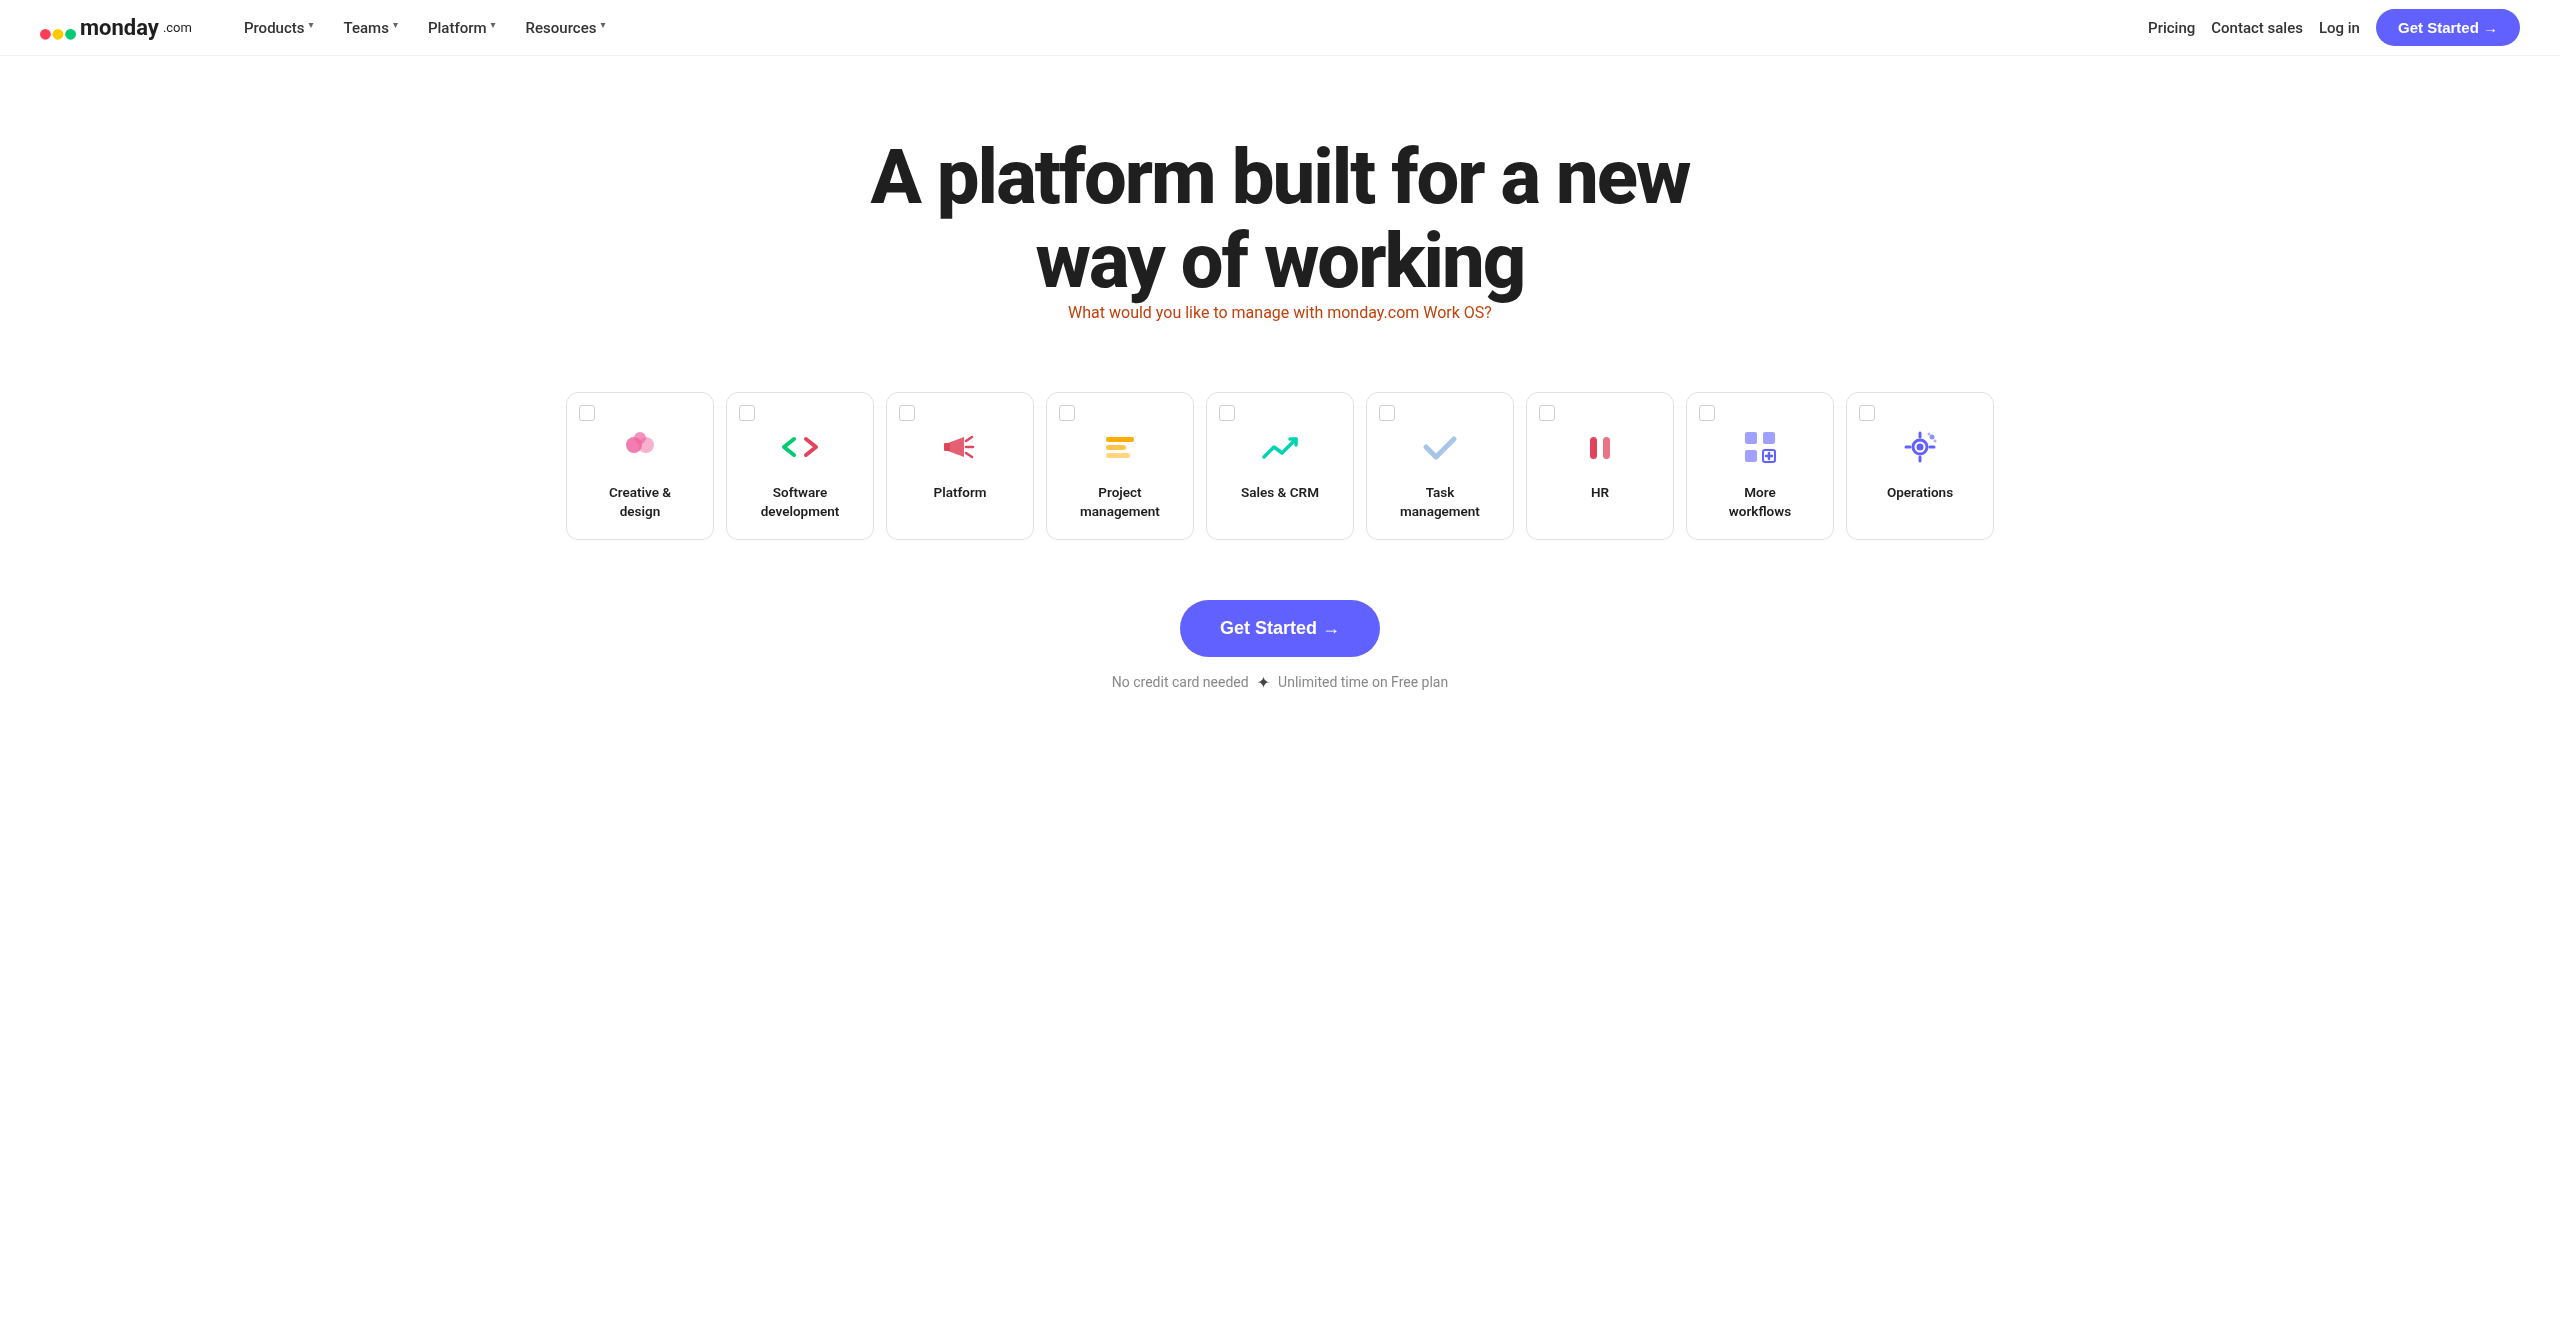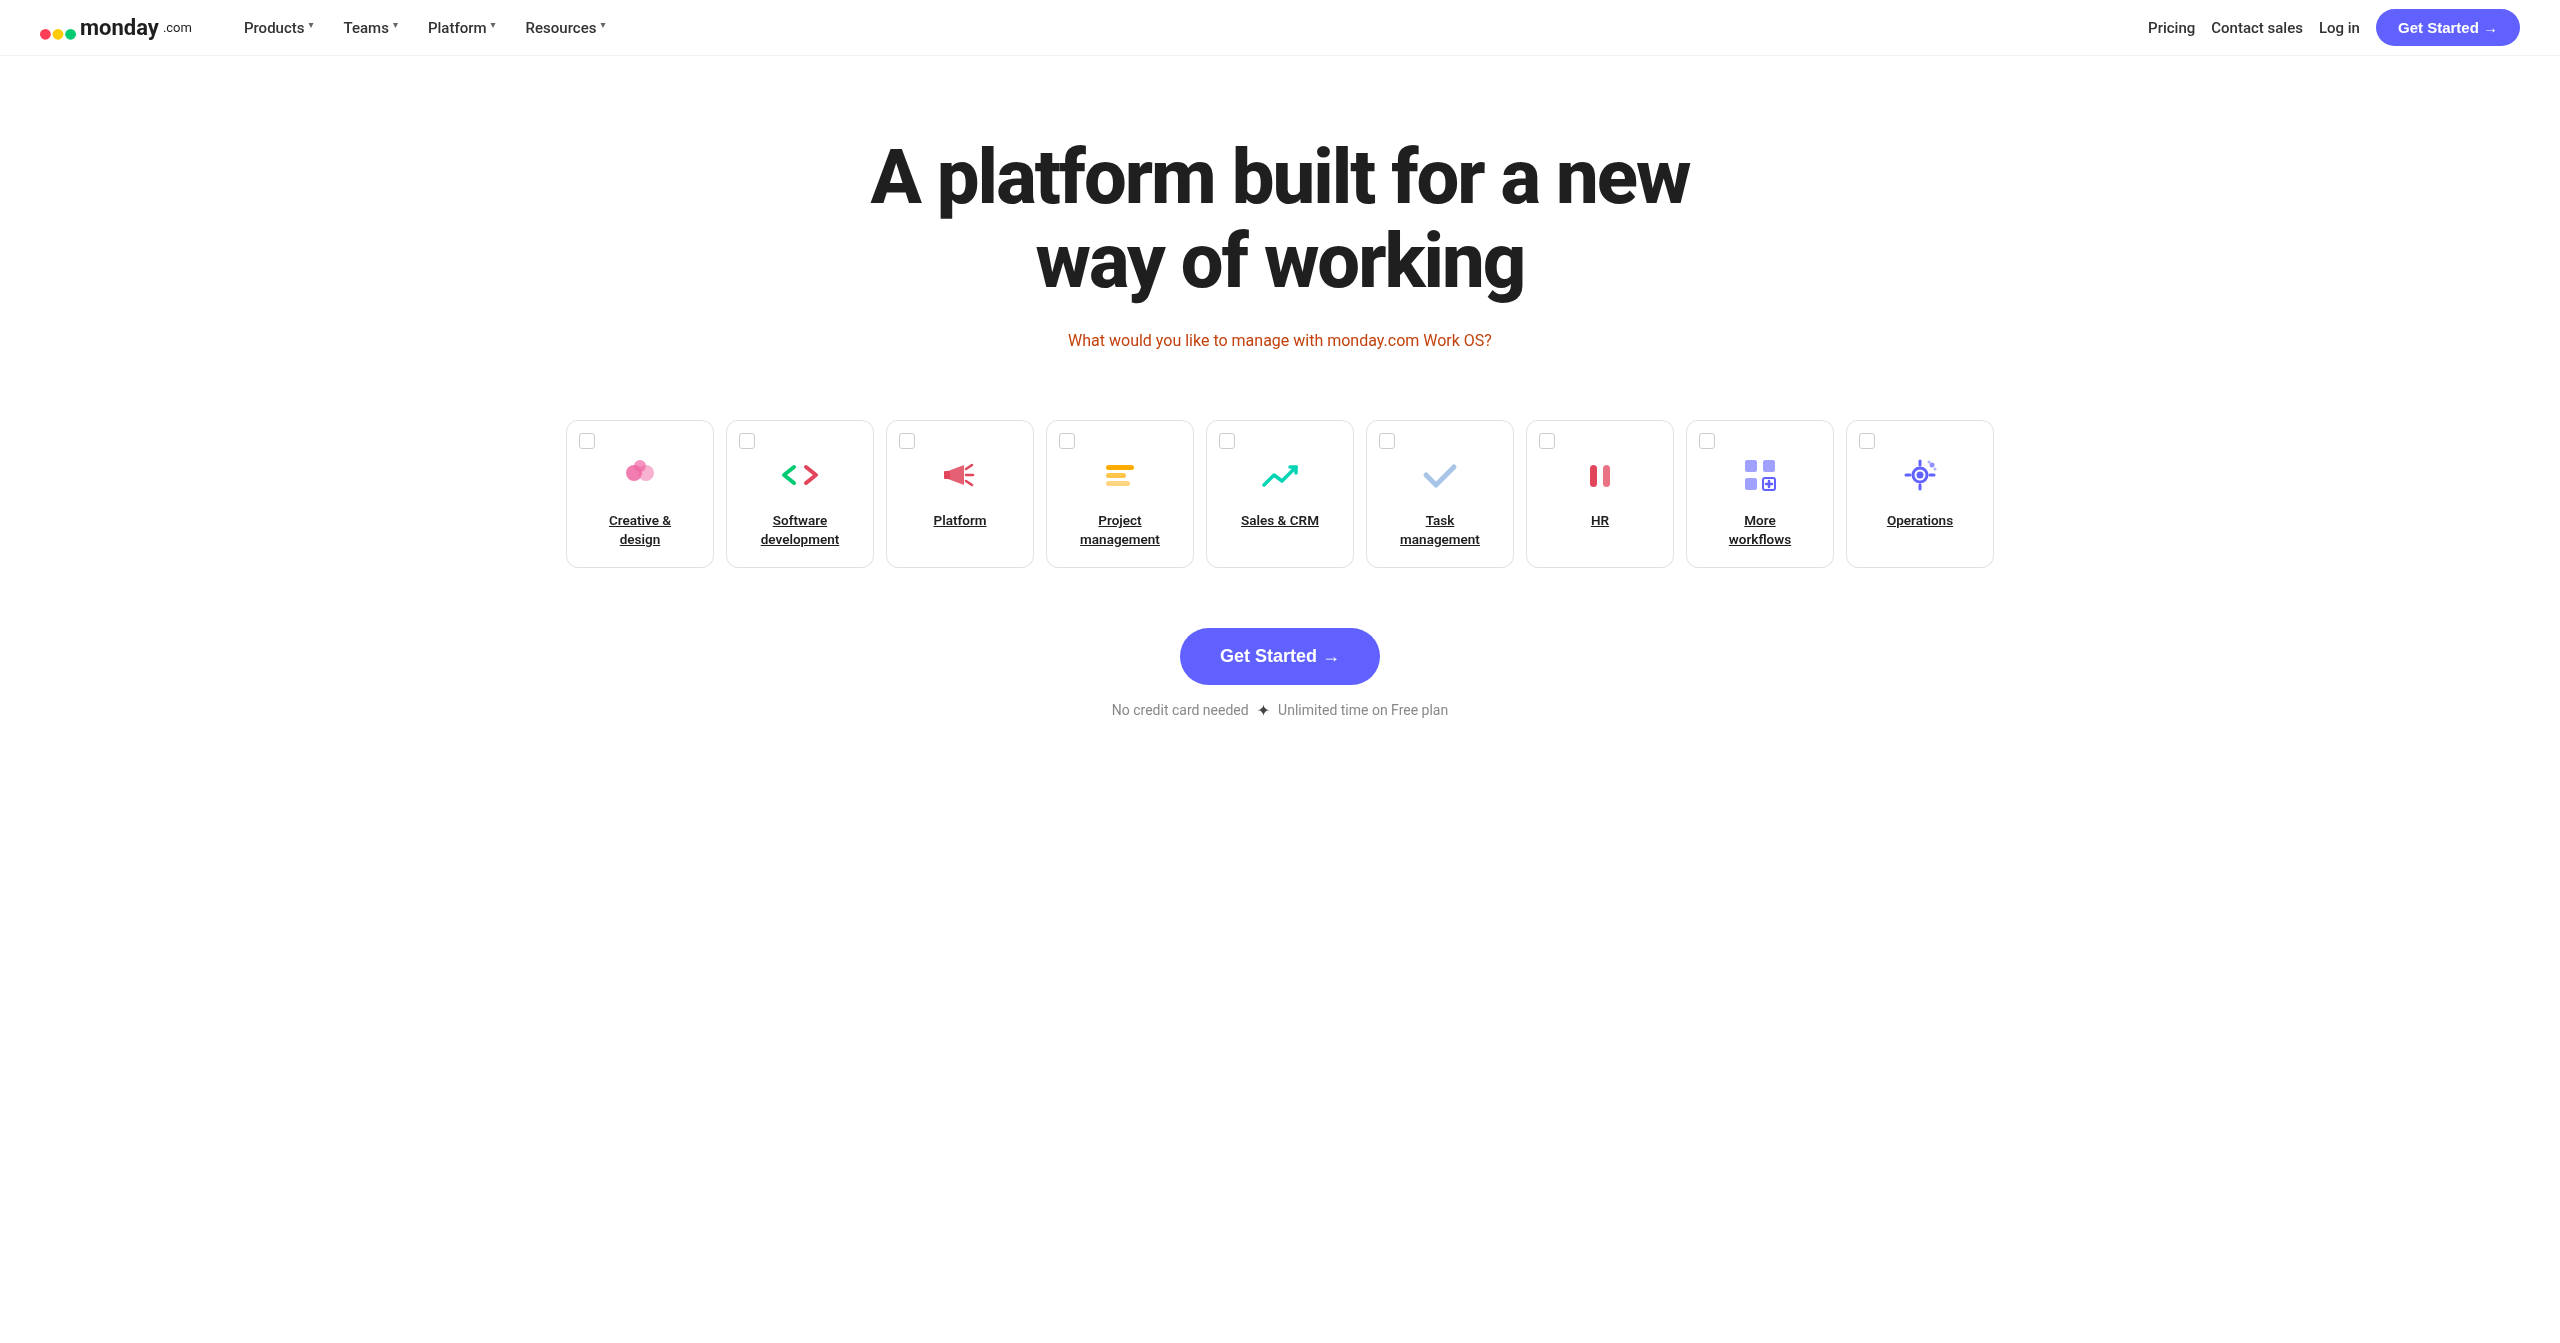--- a/index.html
+++ b/index.html
@@ -100,39 +100,37 @@
       align-items: center;
       text-align: center;
       padding: 80px 40px 20px;
     }
     .hero-title {
       font-size: 76px;
       font-weight: 800;
       line-height: 1.1;
       color: #1f1f1f;
       max-width: 900px;
-      margin-bottom: 28px;
       letter-spacing: -2px;
     }
     .hero-subtitle {
       font-size: 16px;
       color: #c2410c;
       font-weight: 400;
       margin-bottom: 50px;
     }
 
     
     .cards-section {
       display: flex;
       justify-content: center;
       gap: 12px;
       padding: 0 40px 50px;
       flex-wrap: nowrap;
       overflow-x: auto;
-      text-decoration: underline;
     }
     .workflow-card {
       display: flex;
       flex-direction: column;
       align-items: center;
       gap: 12px;
       padding: 20px 16px 18px;
       border: 1.5px solid #e0e0e0;
       border-radius: 12px;
       width: 148px;

